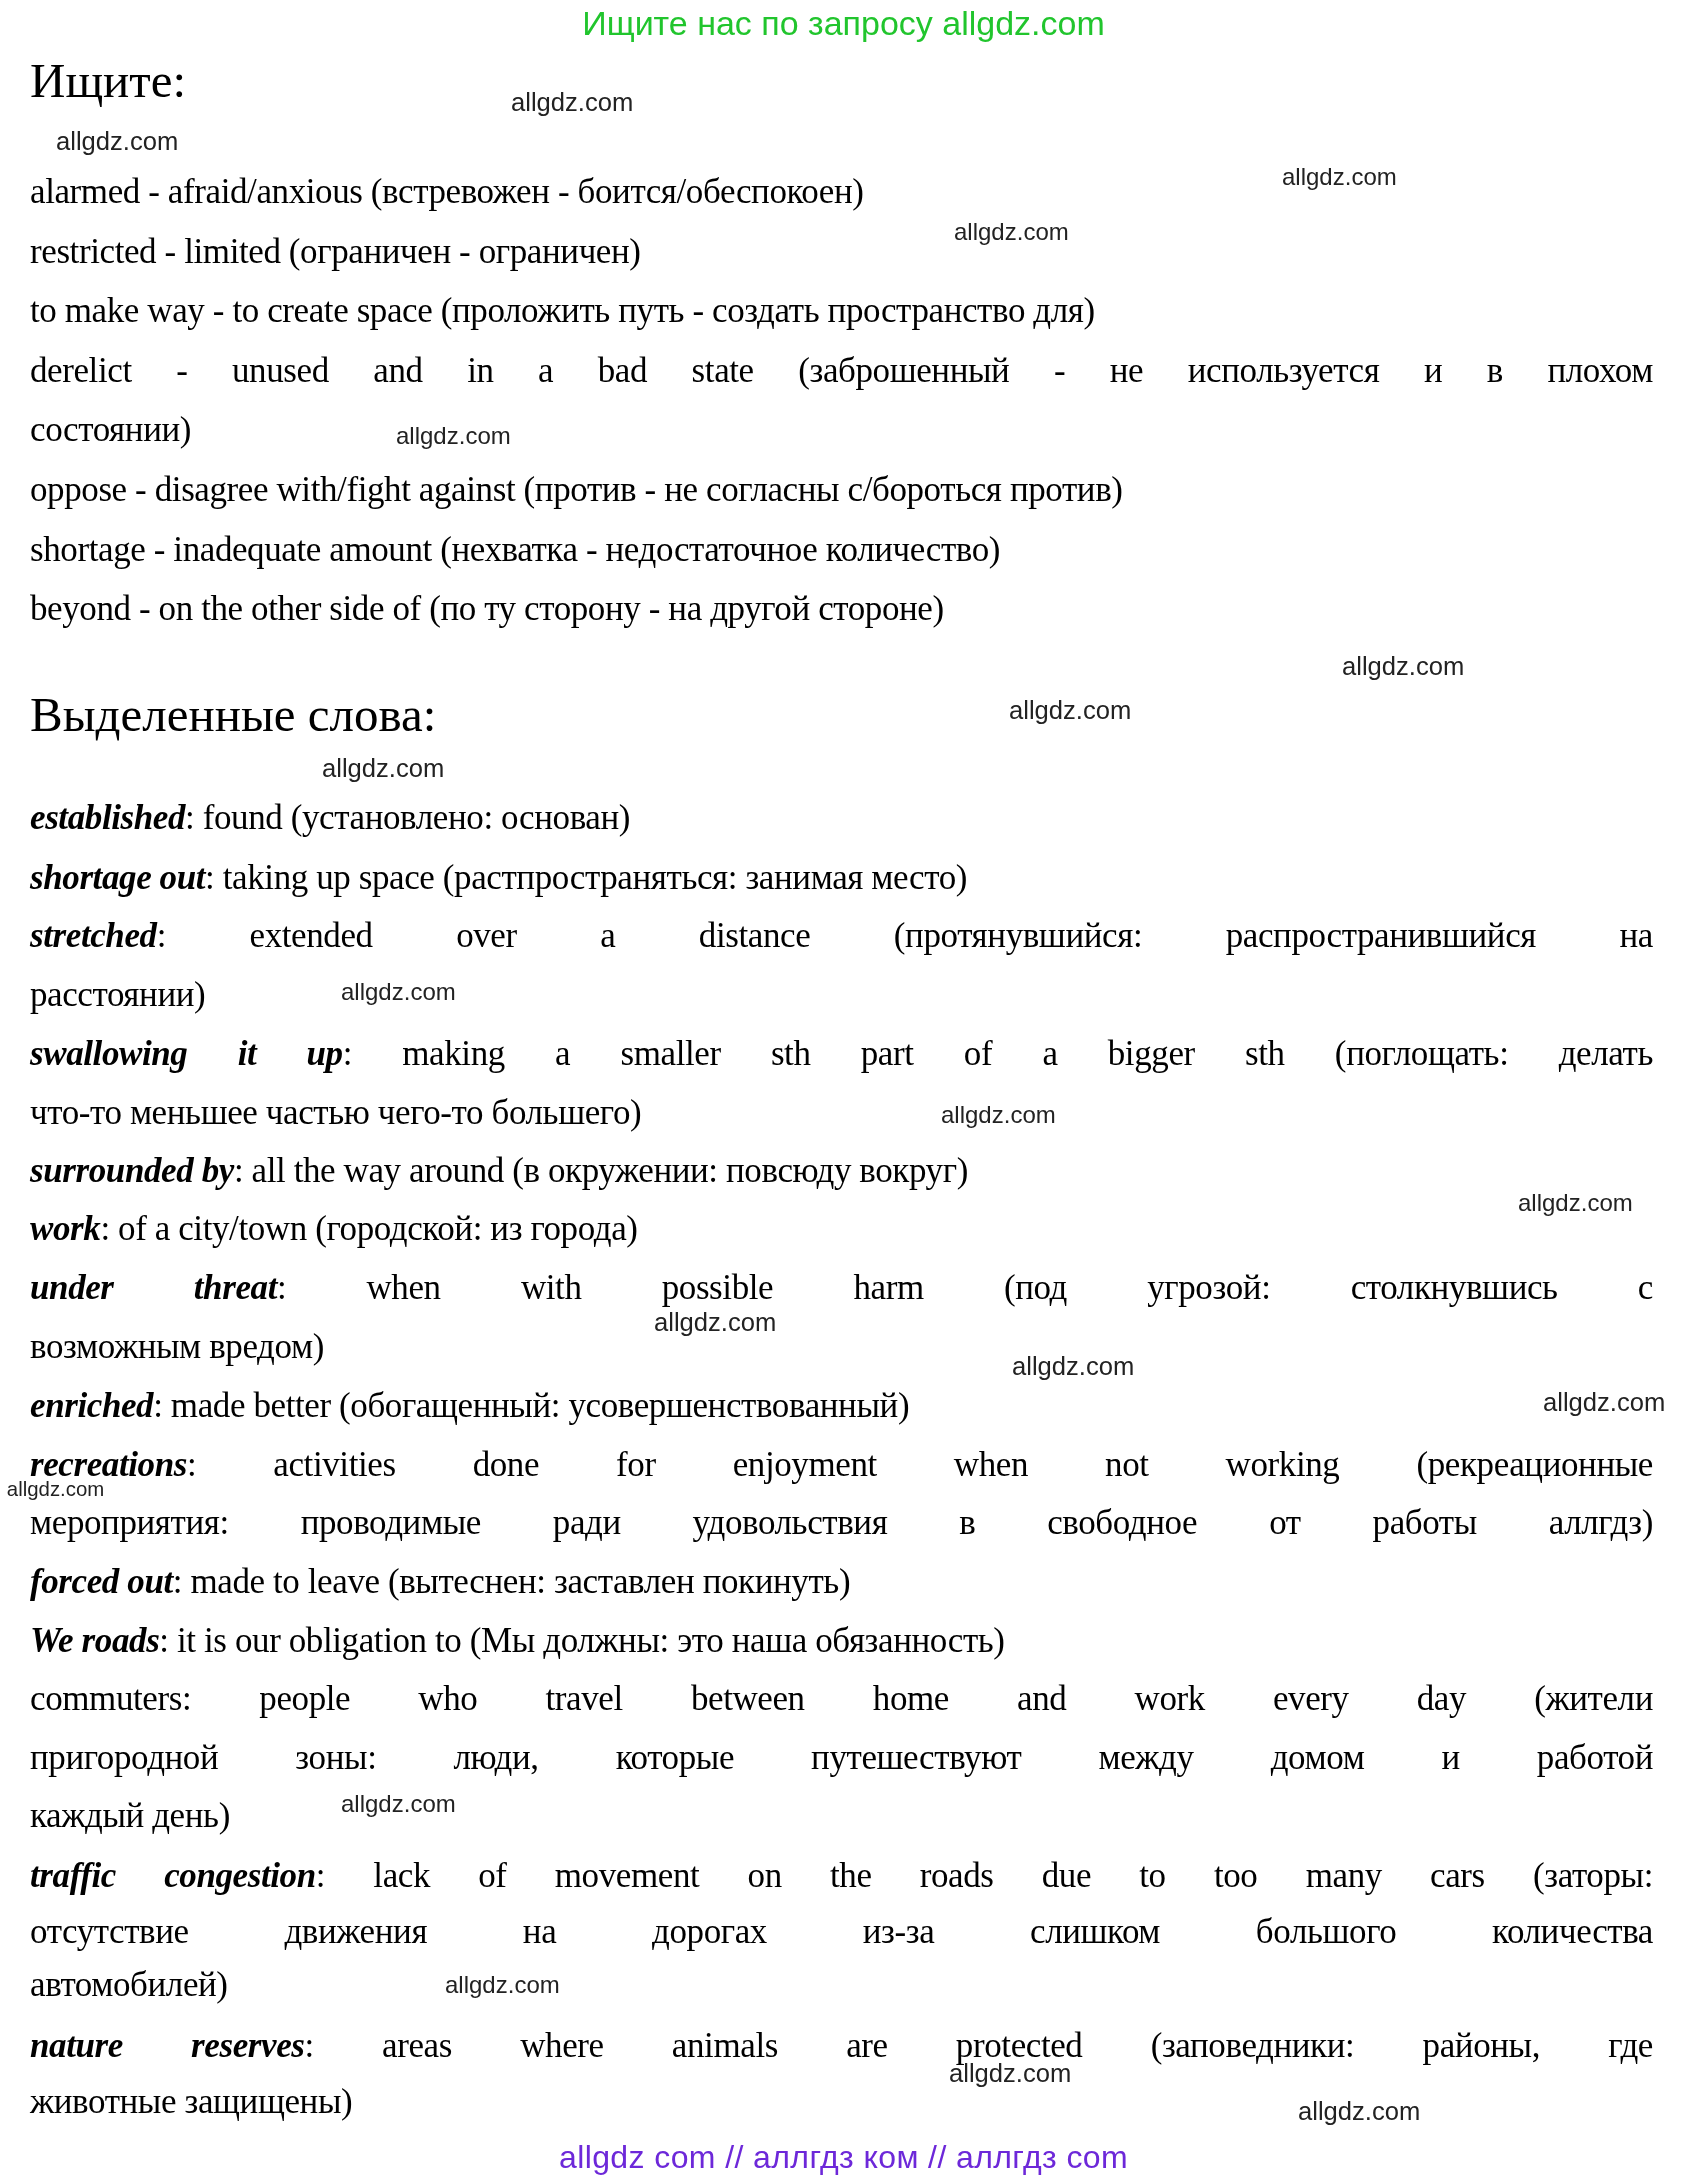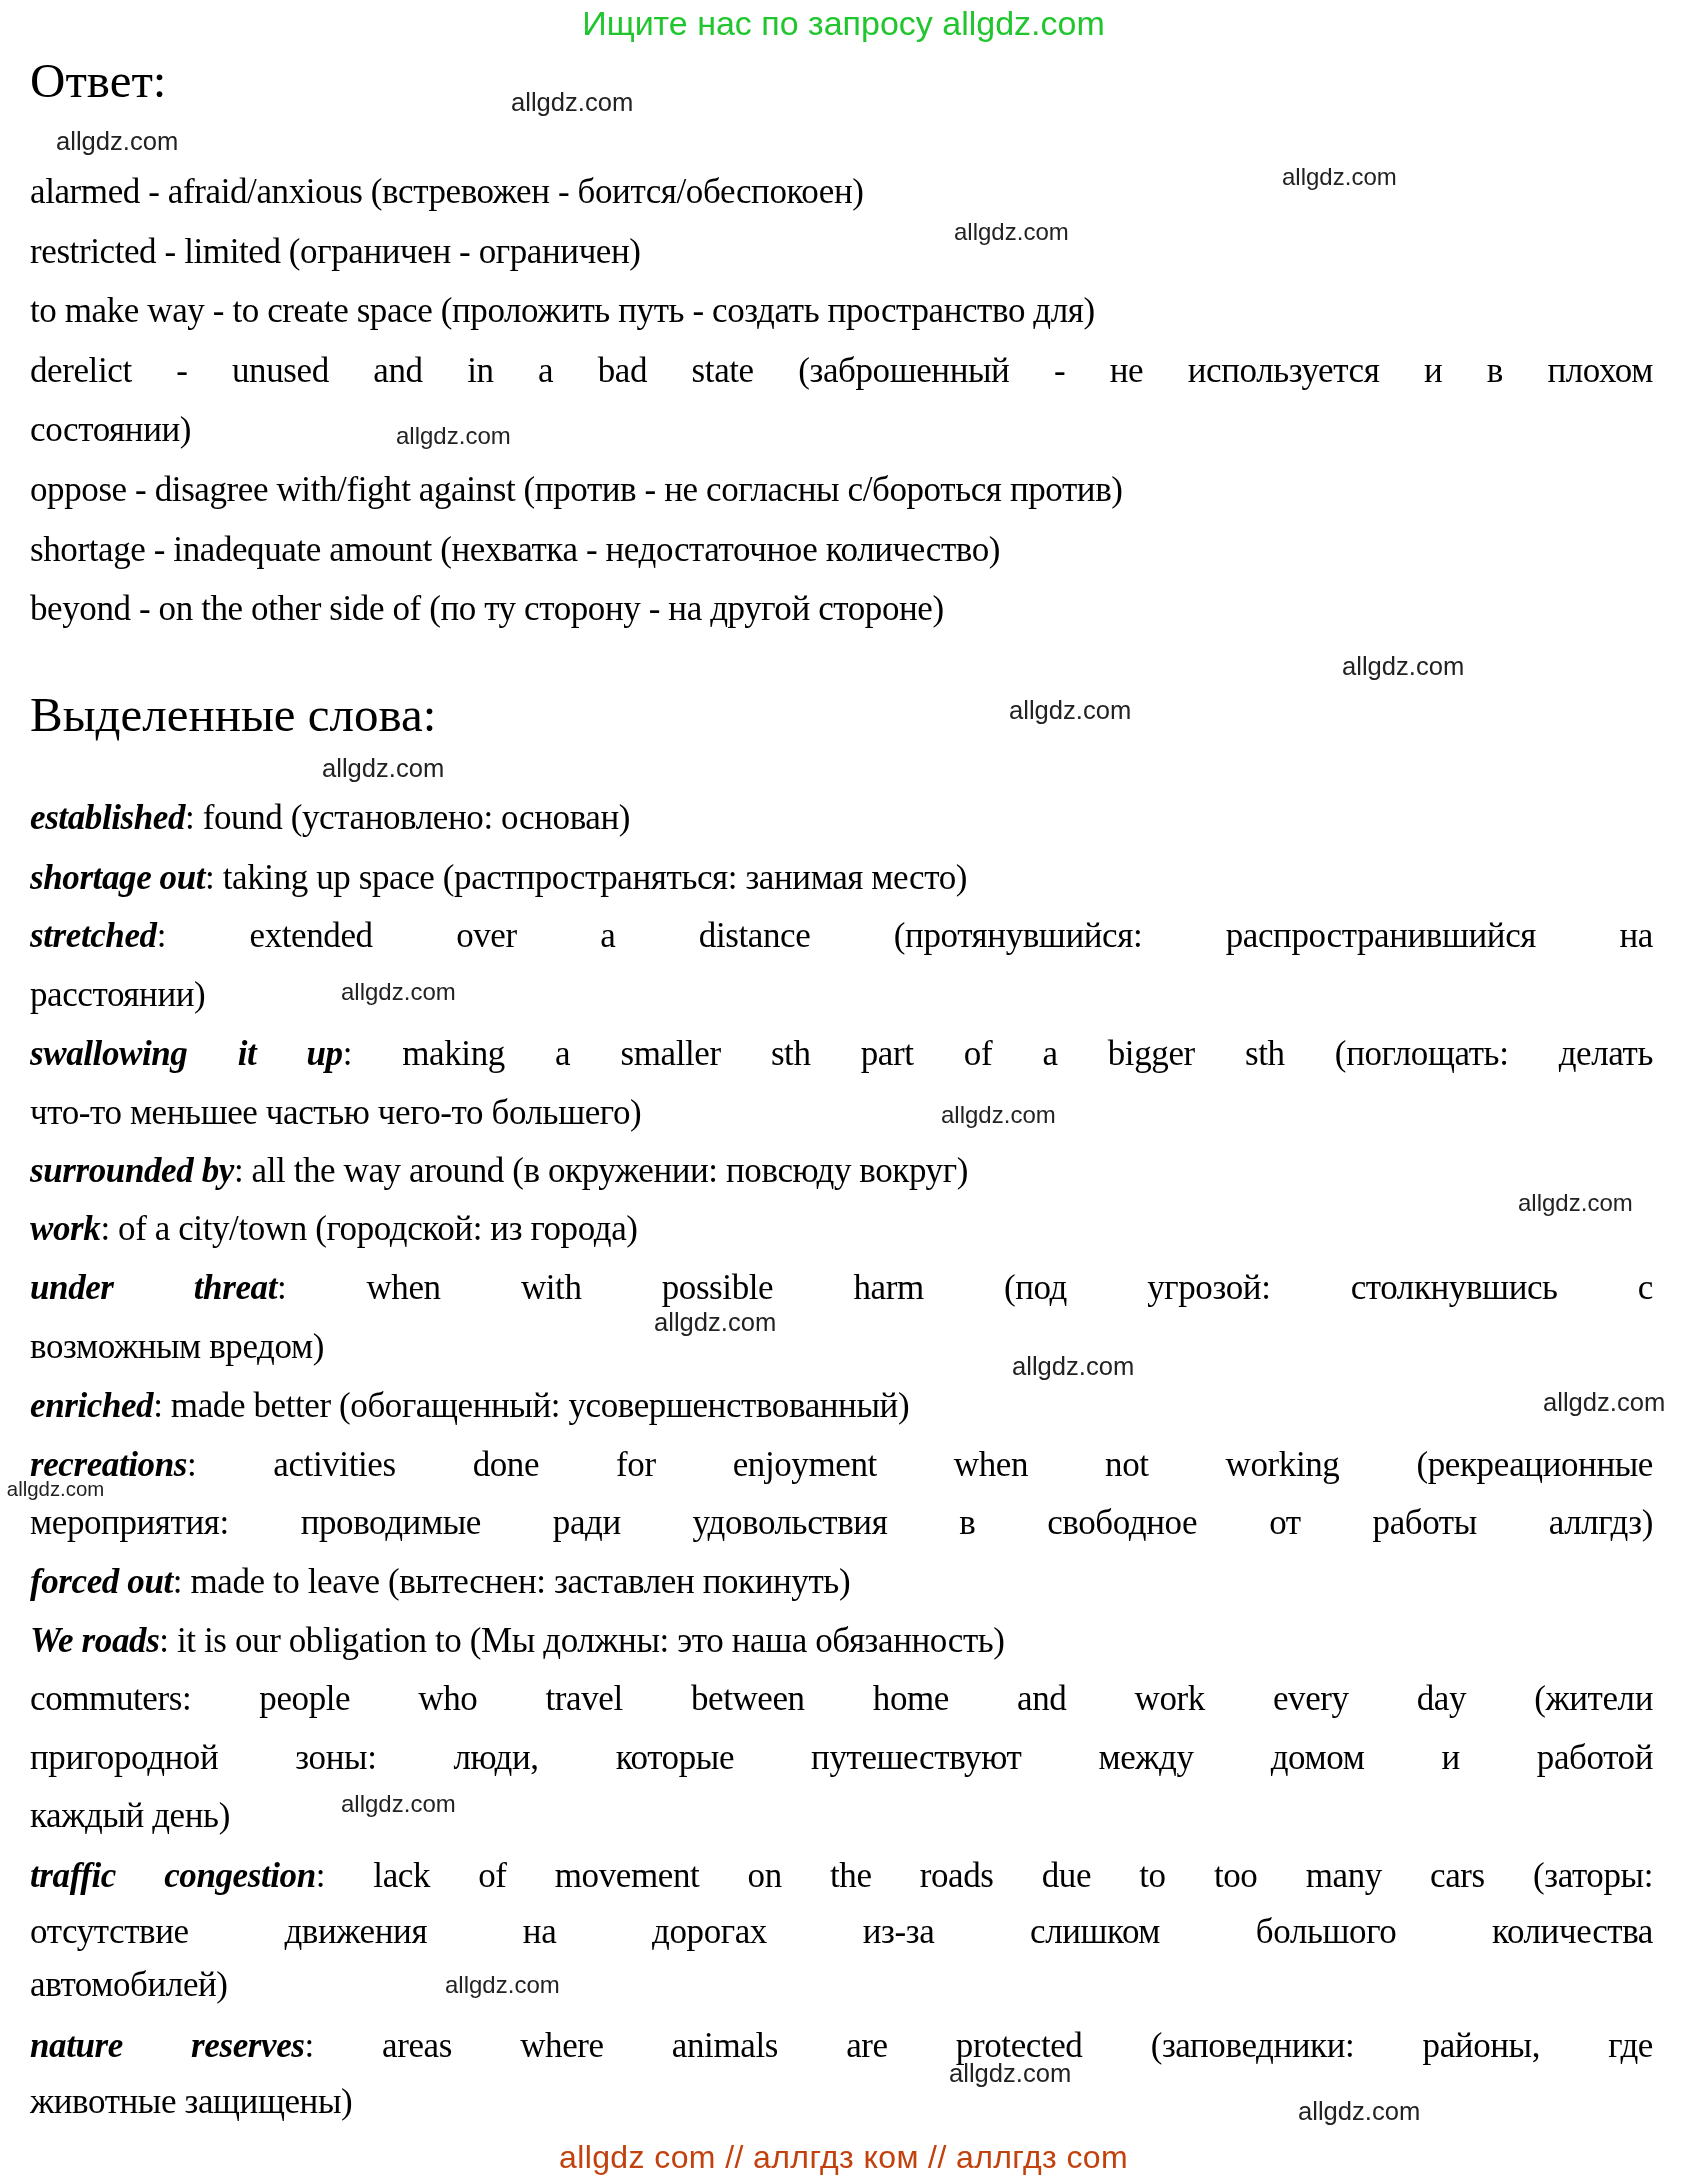--- a/index.html
+++ b/index.html
@@ -37,21 +37,21 @@
     letter-spacing:0.4px;
   }
 </style>
 </head>
 <body>
 
 <div class="page" style="color: rgb(0, 0, 0);">
 
   <div class="green-header" style="color: rgb(33, 197, 45);">Ищите нас по запросу allgdz.com</div>
 
-  <div class="heading" id="answer-heading" style="top: 56px;">Ответ:</div>
+  <div class="heading" id="answer-heading" style="top: 56px;">Ищите:</div>
 
   <div class="heading" id="words-heading" style="top: 690px;">Выделенные слова:</div>
 
   <div id="lines-layer">
       <div class="line" style="top: 173px;"><span class="lead"></span><span>alarmed - afraid/anxious (встревожен - боится/обеспокоен)</span></div>
       <div class="line" style="top: 233px;"><span class="lead"></span><span>restricted - limited (ограничен - ограничен)</span></div>
       <div class="line" style="top: 292px;"><span class="lead"></span><span>to make way - to create space (проложить путь - создать пространство для)</span></div>
       <div class="line j" style="top: 352px;"><span class="lead"></span><span>derelict - unused and in a bad state (заброшенный - не используется и в плохом</span></div>
       <div class="line" style="top: 411px;"><span class="lead"></span><span>состоянии)</span></div>
       <div class="line" style="top: 471px;"><span class="lead"></span><span>oppose - disagree with/fight against (против - не согласны с/бороться против)</span></div>
@@ -97,16 +97,16 @@
       <span class="wm" style="left: 654px; top: 1310px; font-size: 25.6px; color: rgb(34, 34, 34);">allgdz.com</span>
       <span class="wm" style="left: 1012px; top: 1354px; font-size: 25.6px; color: rgb(34, 34, 34);">allgdz.com</span>
       <span class="wm" style="left: 1543px; top: 1390px; font-size: 25.6px; color: rgb(34, 34, 34);">allgdz.com</span>
       <span class="wm" style="left: 6.8px; top: 1479px; font-size: 20.4px; color: rgb(34, 34, 34);">allgdz.com</span>
       <span class="wm" style="left: 341px; top: 1792px; font-size: 24px; color: rgb(34, 34, 34);">allgdz.com</span>
       <span class="wm" style="left: 445px; top: 1973px; font-size: 24px; color: rgb(34, 34, 34);">allgdz.com</span>
       <span class="wm" style="left: 949px; top: 2061px; font-size: 25.6px; color: rgb(34, 34, 34);">allgdz.com</span>
       <span class="wm" style="left: 1298px; top: 2099px; font-size: 25.6px; color: rgb(34, 34, 34);">allgdz.com</span>
     </div>
 
-  <div class="footer" style="top: 2140px; color: #c2410c;">allgdz com  //  аллгдз ком  //  аллгдз com</div>
+  <div class="footer" style="top: 2140px; color: #6d28d9;">allgdz com  //  аллгдз ком  //  аллгдз com</div>
 
 </div>
 
 
 </body></html>

